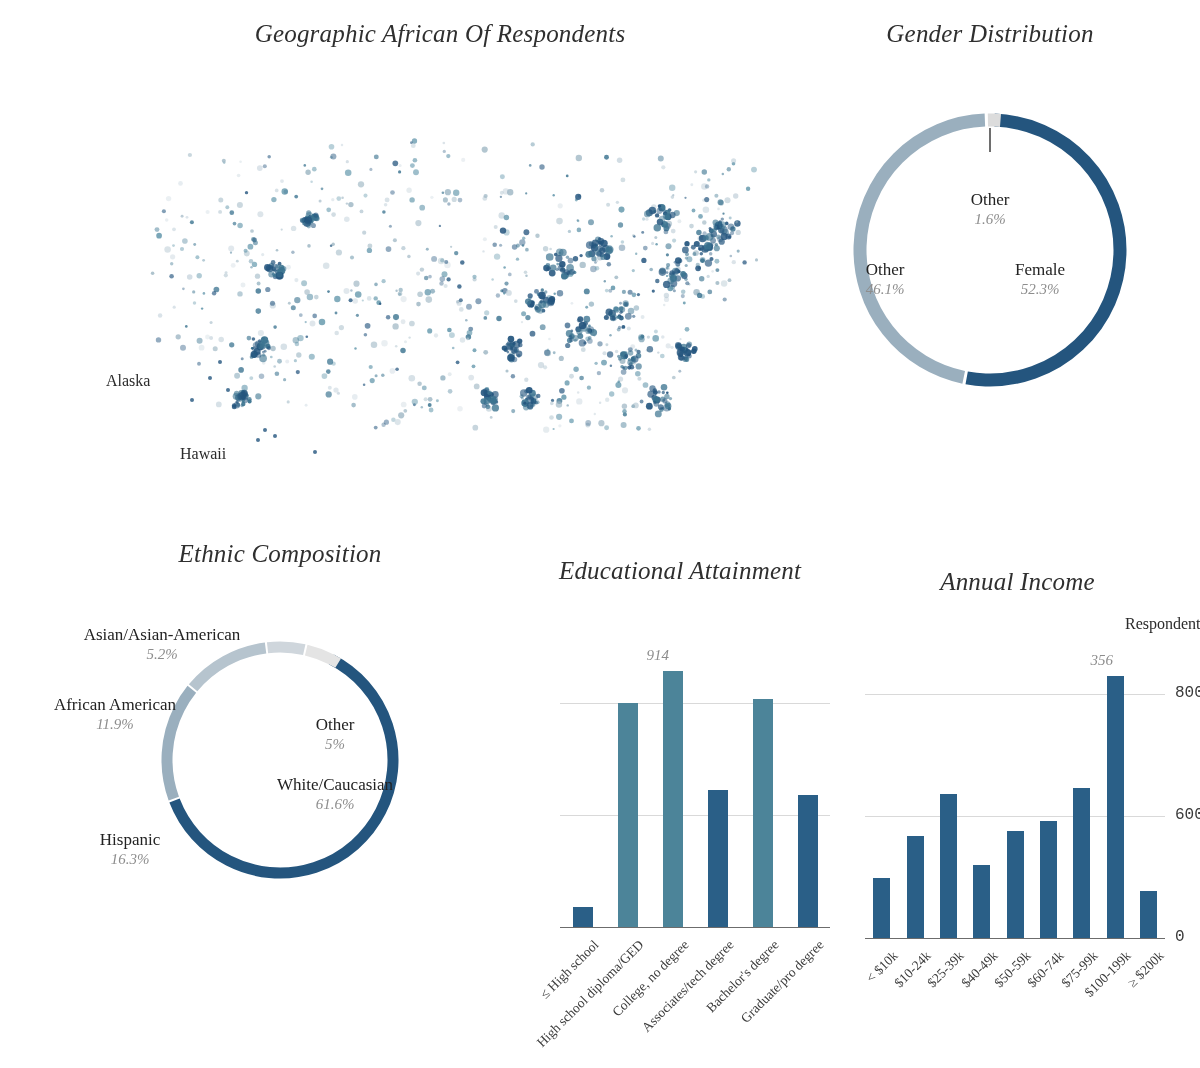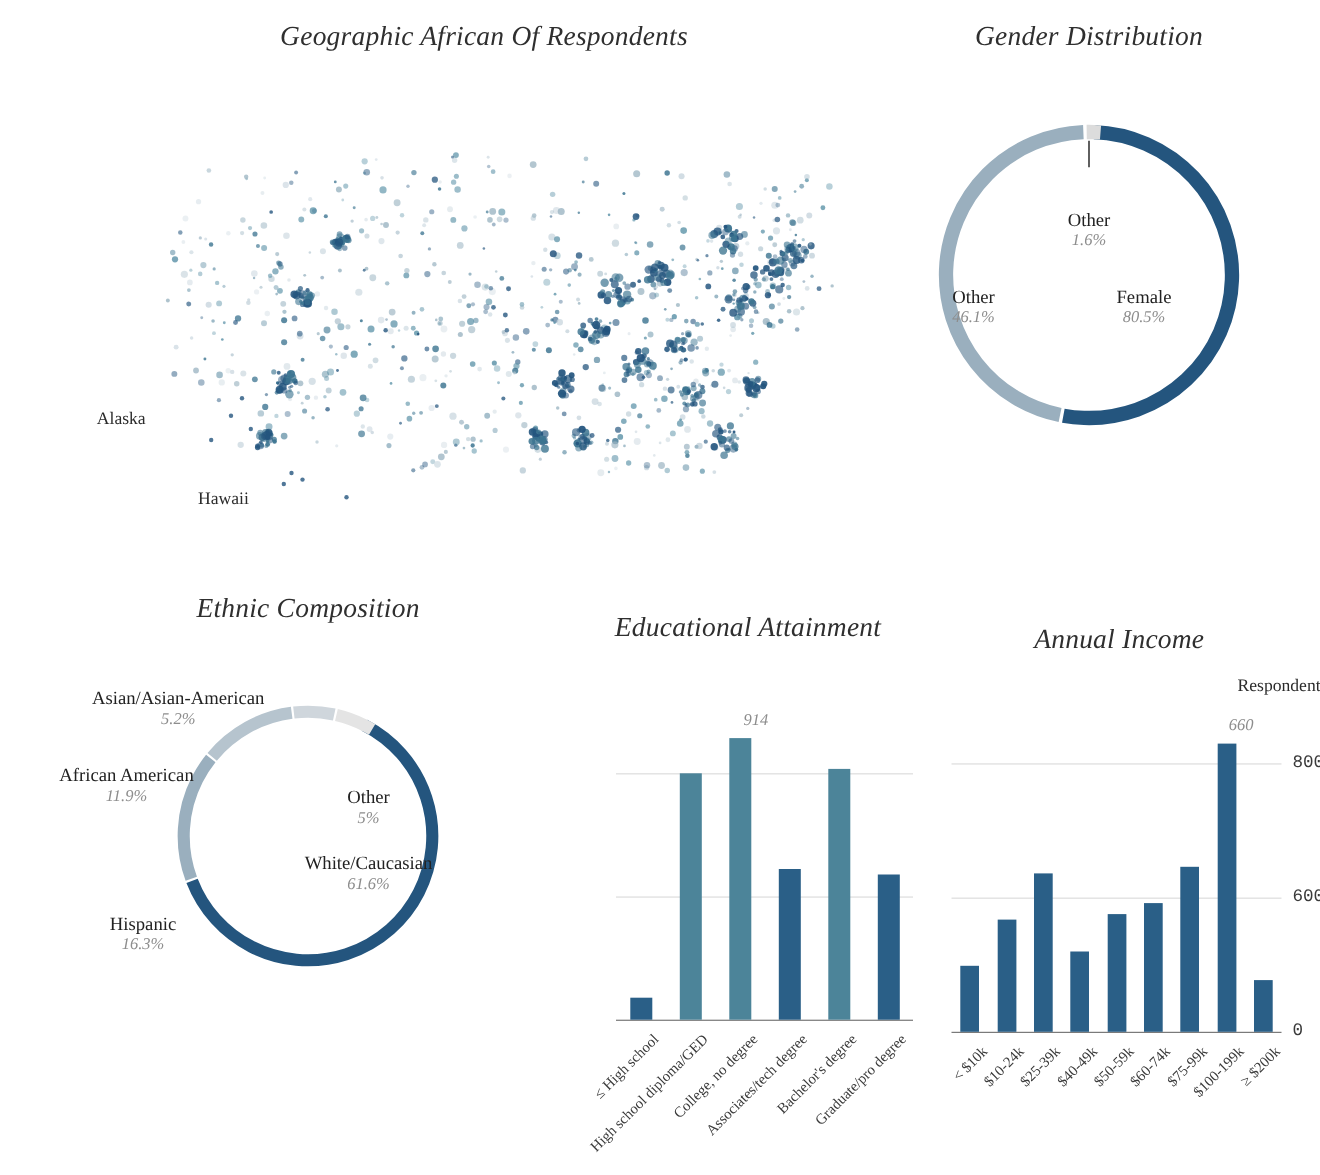--- a/index.html
+++ b/index.html
@@ -65,21 +65,21 @@
   .gridline { position: absolute; height: 1px; background: #d9d9d9; }
   .axisline { position: absolute; height: 1px; background: #6c6c6c; }
   .bar { position: absolute; bottom: 0; }
   .bar-toplabel {
     position: absolute;
     font-family: "Liberation Serif", serif;
     font-style: italic;
     font-size: 15px;
     color: #8d8d8d;
     white-space: nowrap;
-    text-align: right;
+    text-align: left;
   }
   .ytick {
     position: absolute;
     font-family: Liberation Mono, monospace;
     font-size: 16px;
     color: #3a3a3a;
     white-space: nowrap;
   }
   .yaxis-title {
     position: absolute;
@@ -1284,21 +1284,21 @@
           <circle cx="150.0" cy="278.0" r="2.00" fill="#24557e" fill-opacity="0.80"></circle>
           <circle cx="168.0" cy="290.0" r="2.00" fill="#24557e" fill-opacity="0.80"></circle>
           <circle cx="132.0" cy="300.0" r="2.00" fill="#24557e" fill-opacity="0.80"></circle>
           <circle cx="160.0" cy="262.0" r="2.00" fill="#24557e" fill-opacity="0.80"></circle>
           <circle cx="205.0" cy="330.0" r="2.00" fill="#24557e" fill-opacity="0.80"></circle>
           <circle cx="215.0" cy="336.0" r="2.00" fill="#24557e" fill-opacity="0.80"></circle>
           <circle cx="198.0" cy="340.0" r="2.00" fill="#24557e" fill-opacity="0.80"></circle>
           <circle cx="255.0" cy="352.0" r="2.00" fill="#24557e" fill-opacity="0.80"></circle>
         </g>
     </svg>
-    <div class="map-label" style="left:28px; top:272px;">Alaska</div>
+    <div class="map-label" style="left:46px; top:272px;">Alaska</div>
     <div class="map-label" style="left:120px; top:345px;">Hawaii</div>
   </div>
 </div>
 
 <div class="panel" id="gender-panel">
   <div class="panel-title">Gender Distribution</div>
   <div class="donut-wrap" style="left:10px; top:70px;">
     <svg width="320" height="320" viewBox="0 0 320 320">
 
       <circle cx="160" cy="160" r="130" fill="none" stroke="#24557e" stroke-width="13" stroke-dasharray="427.2 389.7" stroke-dashoffset="0" transform="rotate(-88 160 160)"></circle>
@@ -1311,21 +1311,21 @@
     <div class="donut-label" style="left:80px; top:100px; width:160px;">
       <span class="name">Other</span>
       <span class="val">1.6%</span>
     </div>
     <div class="donut-label" style="left:-5px; top:170px; width:120px;">
       <span class="name">Other</span>
       <span class="val">46.1%</span>
     </div>
     <div class="donut-label" style="left:150px; top:170px; width:120px;">
       <span class="name">Female</span>
-      <span class="val">80.5%</span>
+      <span class="val">52.3%</span>
     </div>
   </div>
 </div>
 
 <div class="panel" id="ethnic-panel">
   <div class="panel-title">Ethnic Composition</div>
   <div class="donut-wrap" style="left:110px; top:80px;">
     <svg width="280" height="280" viewBox="0 0 280 280">
 
       <circle cx="140" cy="140" r="113" fill="none" stroke="#24557e" stroke-width="11" stroke-dasharray="437.4 272.6" stroke-dashoffset="0" transform="rotate(-63 140 140)"></circle>
@@ -1401,18 +1401,18 @@
       <div class="xtick" style="left: -108.667px; width: 200px; top: 285px;">$25-39k</div>
       <div class="bar" title="$40-49k: 238" style="left: 108.167px; width: 17px; height: 72.7222px; background: rgb(42, 95, 135);"></div>
       <div class="xtick" style="left: -75.3333px; width: 200px; top: 285px;">$40-49k</div>
       <div class="bar" title="$50-59k: 350" style="left: 141.5px; width: 17px; height: 106.944px; background: rgb(42, 95, 135);"></div>
       <div class="xtick" style="left: -42px; width: 200px; top: 285px;">$50-59k</div>
       <div class="bar" title="$60-74k: 383" style="left: 174.833px; width: 17px; height: 117.028px; background: rgb(42, 95, 135);"></div>
       <div class="xtick" style="left: -8.66667px; width: 200px; top: 285px;">$60-74k</div>
       <div class="bar" title="$75-99k: 490" style="left: 208.167px; width: 17px; height: 149.722px; background: rgb(42, 95, 135);"></div>
       <div class="xtick" style="left: 24.6667px; width: 200px; top: 285px;">$75-99k</div>
       <div class="bar" title="$100-199k: 856" style="left: 241.5px; width: 17px; height: 261.556px; background: rgb(42, 95, 135);"></div>
-      <div class="bar-toplabel" style="left: 225.5px; width: 49px; top: -10.5556px;">660</div>
+      <div class="bar-toplabel" style="left: 225.5px; width: 49px; top: -10.5556px;">356</div>
       <div class="xtick" style="left: 58px; width: 200px; top: 285px;">$100-199k</div>
       <div class="bar" title="≥ $200k: 155" style="left: 274.833px; width: 17px; height: 47.3611px; background: rgb(42, 95, 135);"></div>
       <div class="xtick" style="left: 91.3333px; width: 200px; top: 285px;">≥ $200k</div>
     </div>
 </div>
 
 </body></html>

